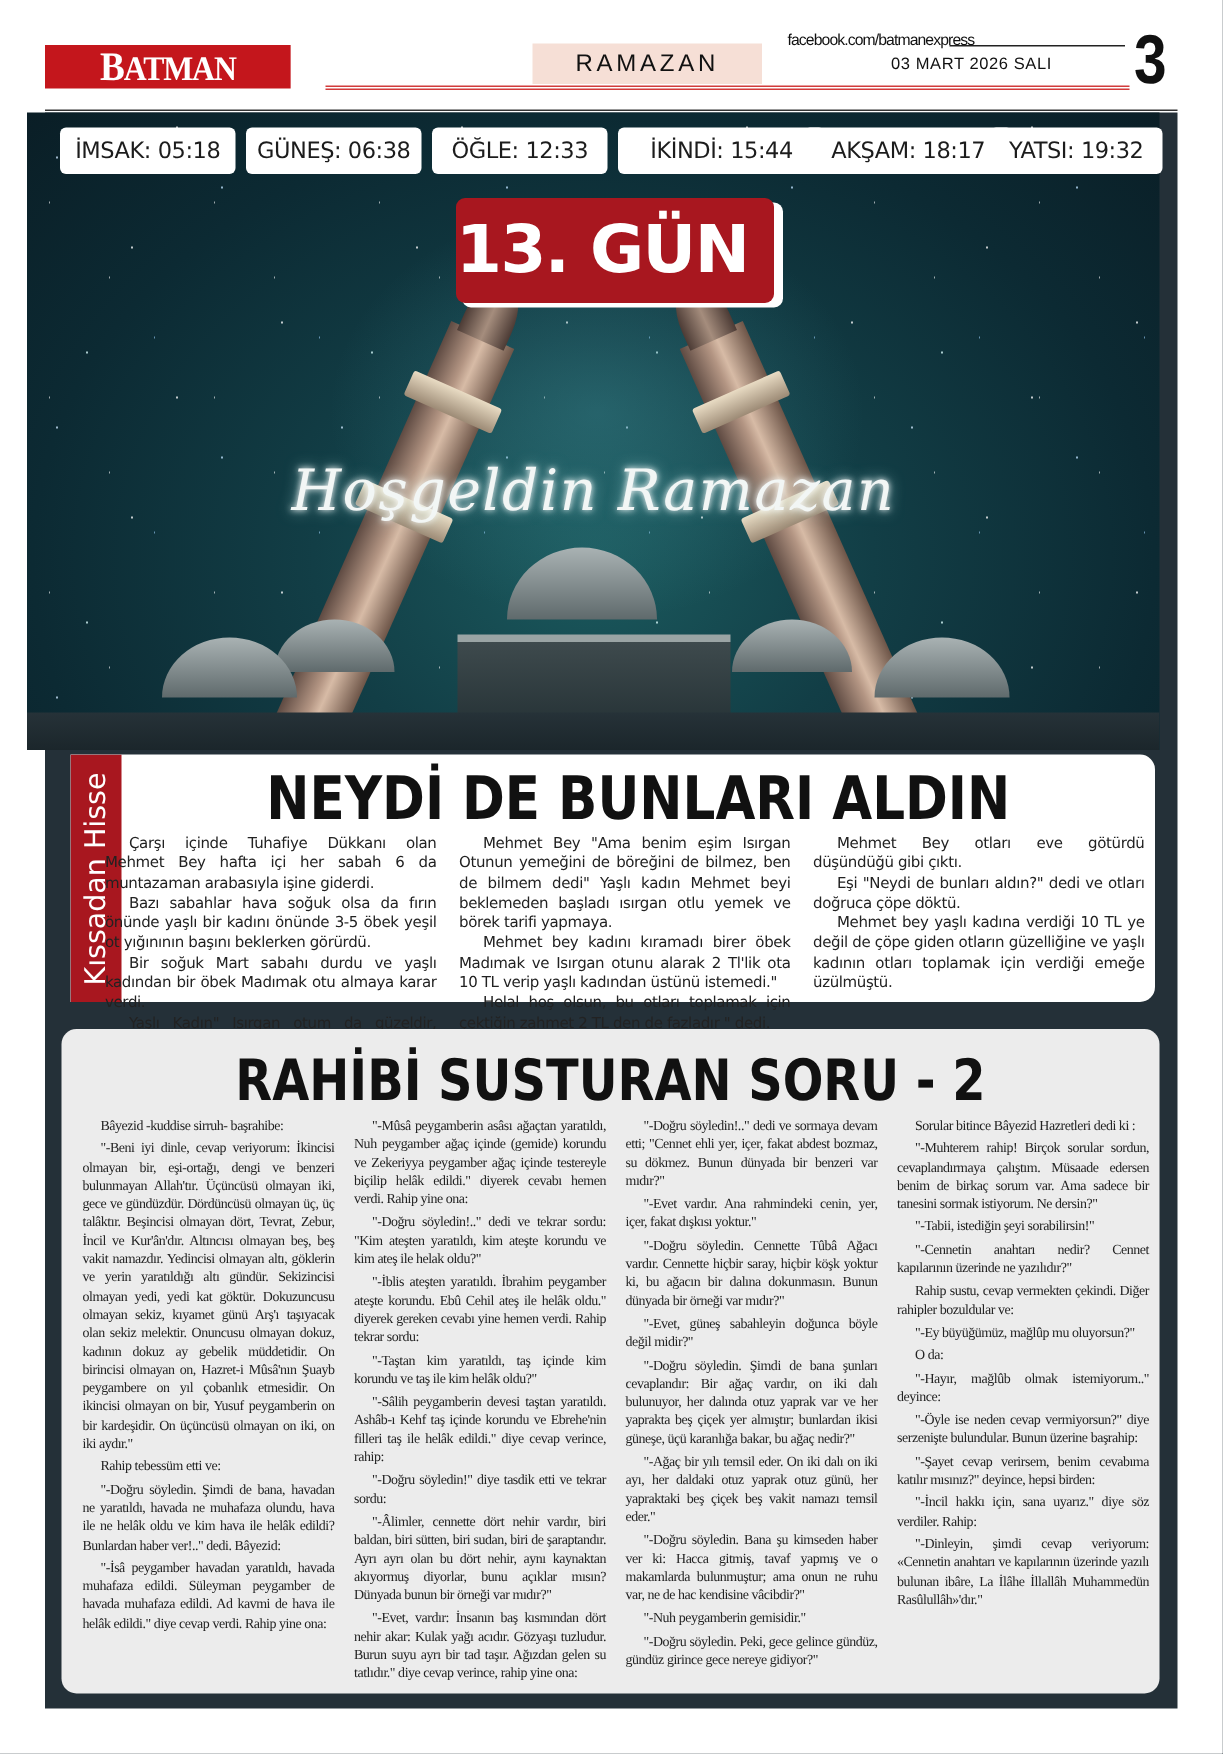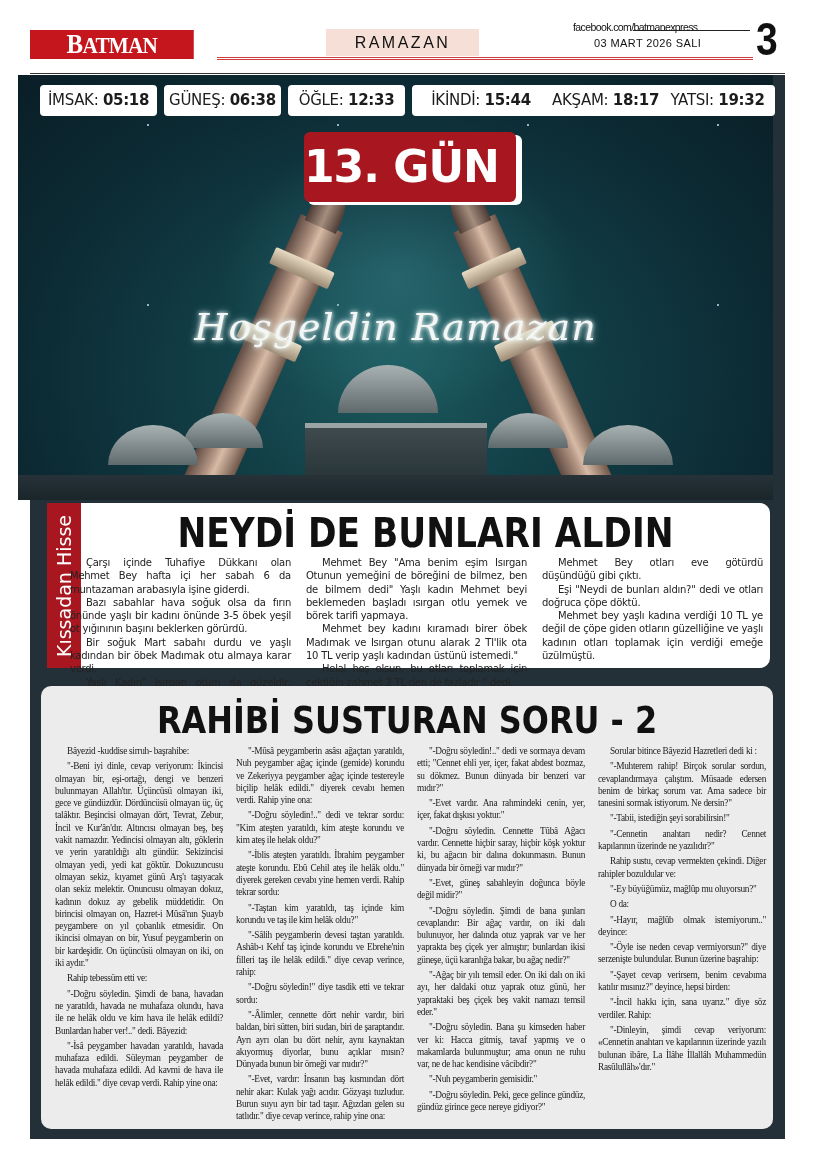--- a/index.html
+++ b/index.html
@@ -4,24 +4,24 @@
 <style>
   html, body { margin:0; padding:0; background:#ffffff; }
   body { width:815px; height:1169px; position:relative; overflow:hidden; font-family:"Liberation Sans", sans-serif; }
 
   
   .masthead { position:absolute; left:0; top:0; width:815px; height:75px; }
   .logo { position:absolute; left:30px; top:30px; width:178px; height:29px; background:#c4161c; color:#fff;
           font-family:"Liberation Serif", serif; font-weight:bold; font-size:23px; line-height:29px; text-align:center;
           letter-spacing:-0.8px; transform:scaleX(0.92); transform-origin:left center; }
   .logo .big { font-size:27px; }
-  .section-box { position:absolute; left:326px; top:29px; width:153px; height:27px; background:#f6dfd6;
+  .section-box { position:absolute; left:355px; top:29px; width:153px; height:27px; background:#f6dfd6;
           font-family:"Liberation Sans", sans-serif; font-size:16px; letter-spacing:2.5px; line-height:27px; text-align:center; color:#111; }
   .red-rule { position:absolute; left:217px; top:57px; width:536px; height:0; border-top:1px solid #d23b3b; border-bottom:1px solid #d23b3b; padding-top:1px; }
-  .fb-link { position:absolute; left:525px; top:21px; font-size:10.5px; letter-spacing:-0.6px; color:#111; font-family:"Liberation Sans Narrow","Liberation Sans",sans-serif;margin-left:48px; }
+  .fb-link { position:absolute; left:525px; top:21px; font-size:10.5px; letter-spacing:-0.6px; color:#111; font-family:"Liberation Sans Narrow","Liberation Sans",sans-serif; }
   .fb-line { position:absolute; left:633px; top:30px; width:117px; border-top:1px solid #222; }
   .date { position:absolute; left:594px; top:37px; font-size:11px; letter-spacing:0.4px; color:#111; }
   .pageno { position:absolute; left:756px; top:14px; font-size:46px; font-weight:bold; color:#111; line-height:50px; transform:scaleX(0.85); transform-origin:left top; }
   .top-rule { position:absolute; left:30px; top:73px; width:755px; border-top:1px solid #333; }
 
   
   .panel { position:absolute; left:30px; top:75px; width:755px; height:1064px; background:#243038; }
   .hero { position:absolute; left:18px; top:75px; width:755px; height:425px; overflow:hidden;
           background: radial-gradient(ellipse at 50% 70%, #1b5a5e 0%, #123e46 35%, #0c2a33 70%, #0a1e26 100%); }
   .stars { position:absolute; inset:0;
@@ -53,21 +53,21 @@
   .mosque-body { position:absolute; left:280px; top:28px; width:182px; height:77px; background:linear-gradient(#3e4a4d,#1d2a2e); border-top:5px solid #9aa4a4; }
   .mosque-base { position:absolute; left:0; top:80px; width:755px; height:25px; background:linear-gradient(#263238,#1b262b); }
 
   .hosgeldin { position:absolute; left:0; top:230px; width:755px; text-align:center; font-family:"DejaVu Serif", serif;
        font-style:italic; font-size:38px; color:#f2f6f5; letter-spacing:1px;
        text-shadow:0 0 4px #ffffff, 0 0 10px rgba(200,255,255,0.6); }
 
   .times { position:absolute; left:40px; top:85px; width:735px; height:32px; }
   .time-box { position:absolute; top:0; height:31px; background:#fff; border-radius:4px; font-size:15px; color:#1c1c1c;
        line-height:31px; text-align:center; font-family:"DejaVu Sans", sans-serif; letter-spacing:-0.3px; }
-  .time-box b { font-weight:bold;margin-top:24px; }
+  .time-box b { font-weight:normal;margin-top:24px; }
 
   .day-badge { position:absolute; left:308px; top:135px; width:214px; height:70px; background:#fff; border-radius:6px; }
   .day-badge .inner { position:absolute; left:-4px; top:-3px; width:212px; height:70px; background:#a8171f; border-radius:6px;
        color:#fff; font-family:"DejaVu Sans", sans-serif; font-weight:bold; font-size:44px; text-align:left; line-height:70px; letter-spacing:-1px; }
 
   
   .card1 { position:absolute; left:47px; top:503px; width:723px; height:165px; background:#fff; border-radius:0 10px 10px 0; overflow:hidden; }
   .side-tag { position:absolute; left:0; top:0; width:34px; height:165px; background:#a8171f; }
   .side-tag span { position:absolute; left:50%; top:50%; transform:translate(-50%,-50%) rotate(-90deg); white-space:nowrap;
        color:#fff; font-family:"DejaVu Sans", sans-serif; font-size:19px; }

